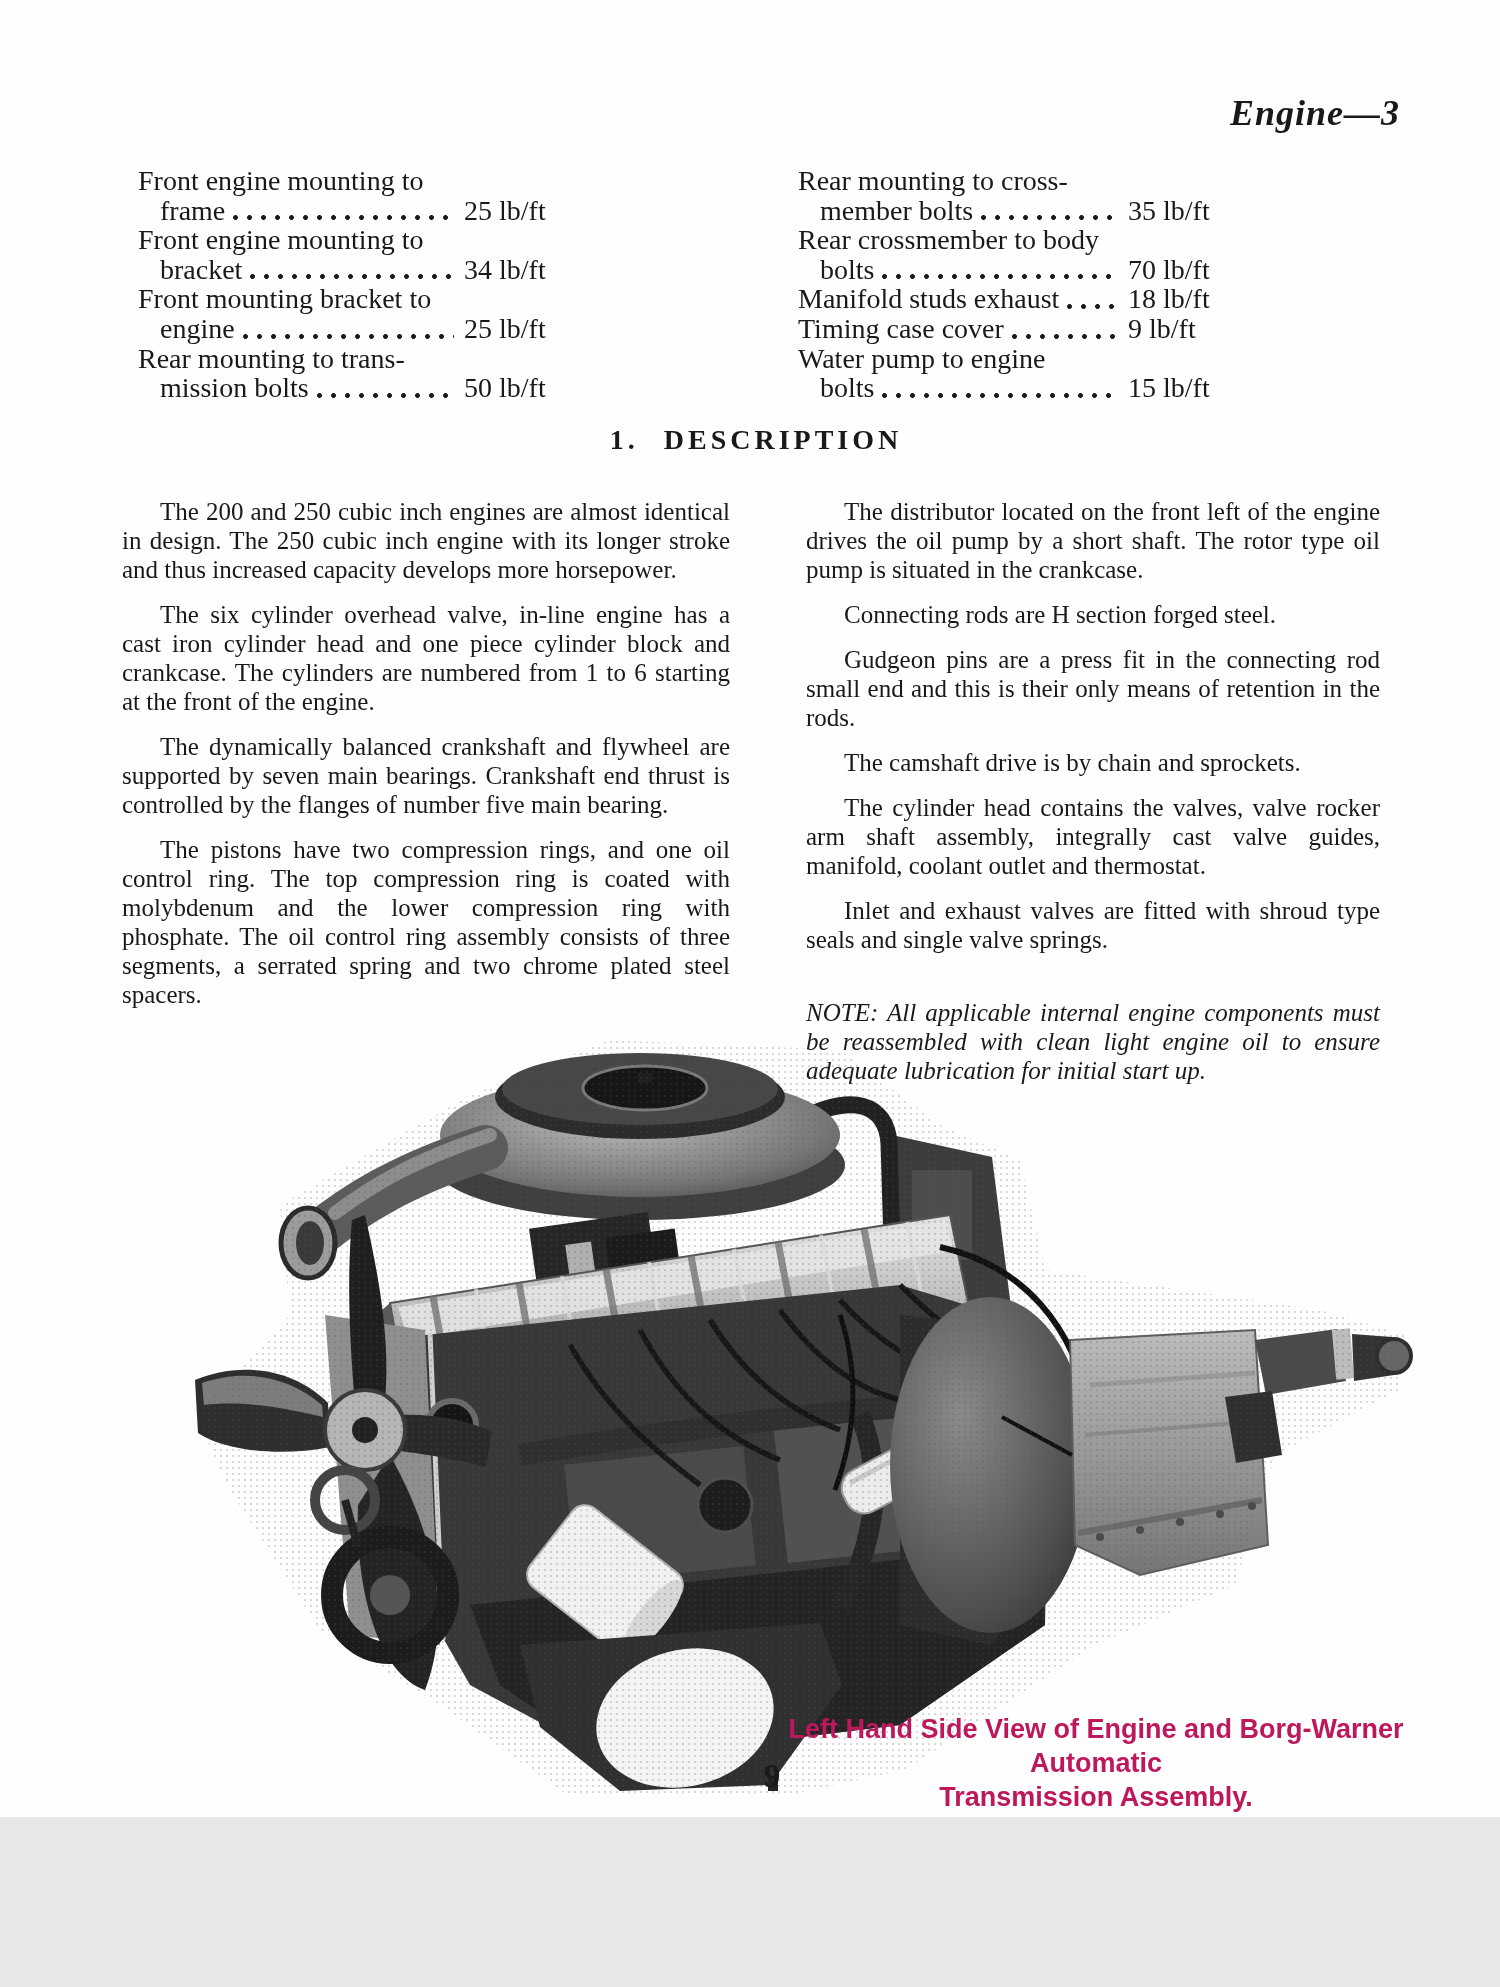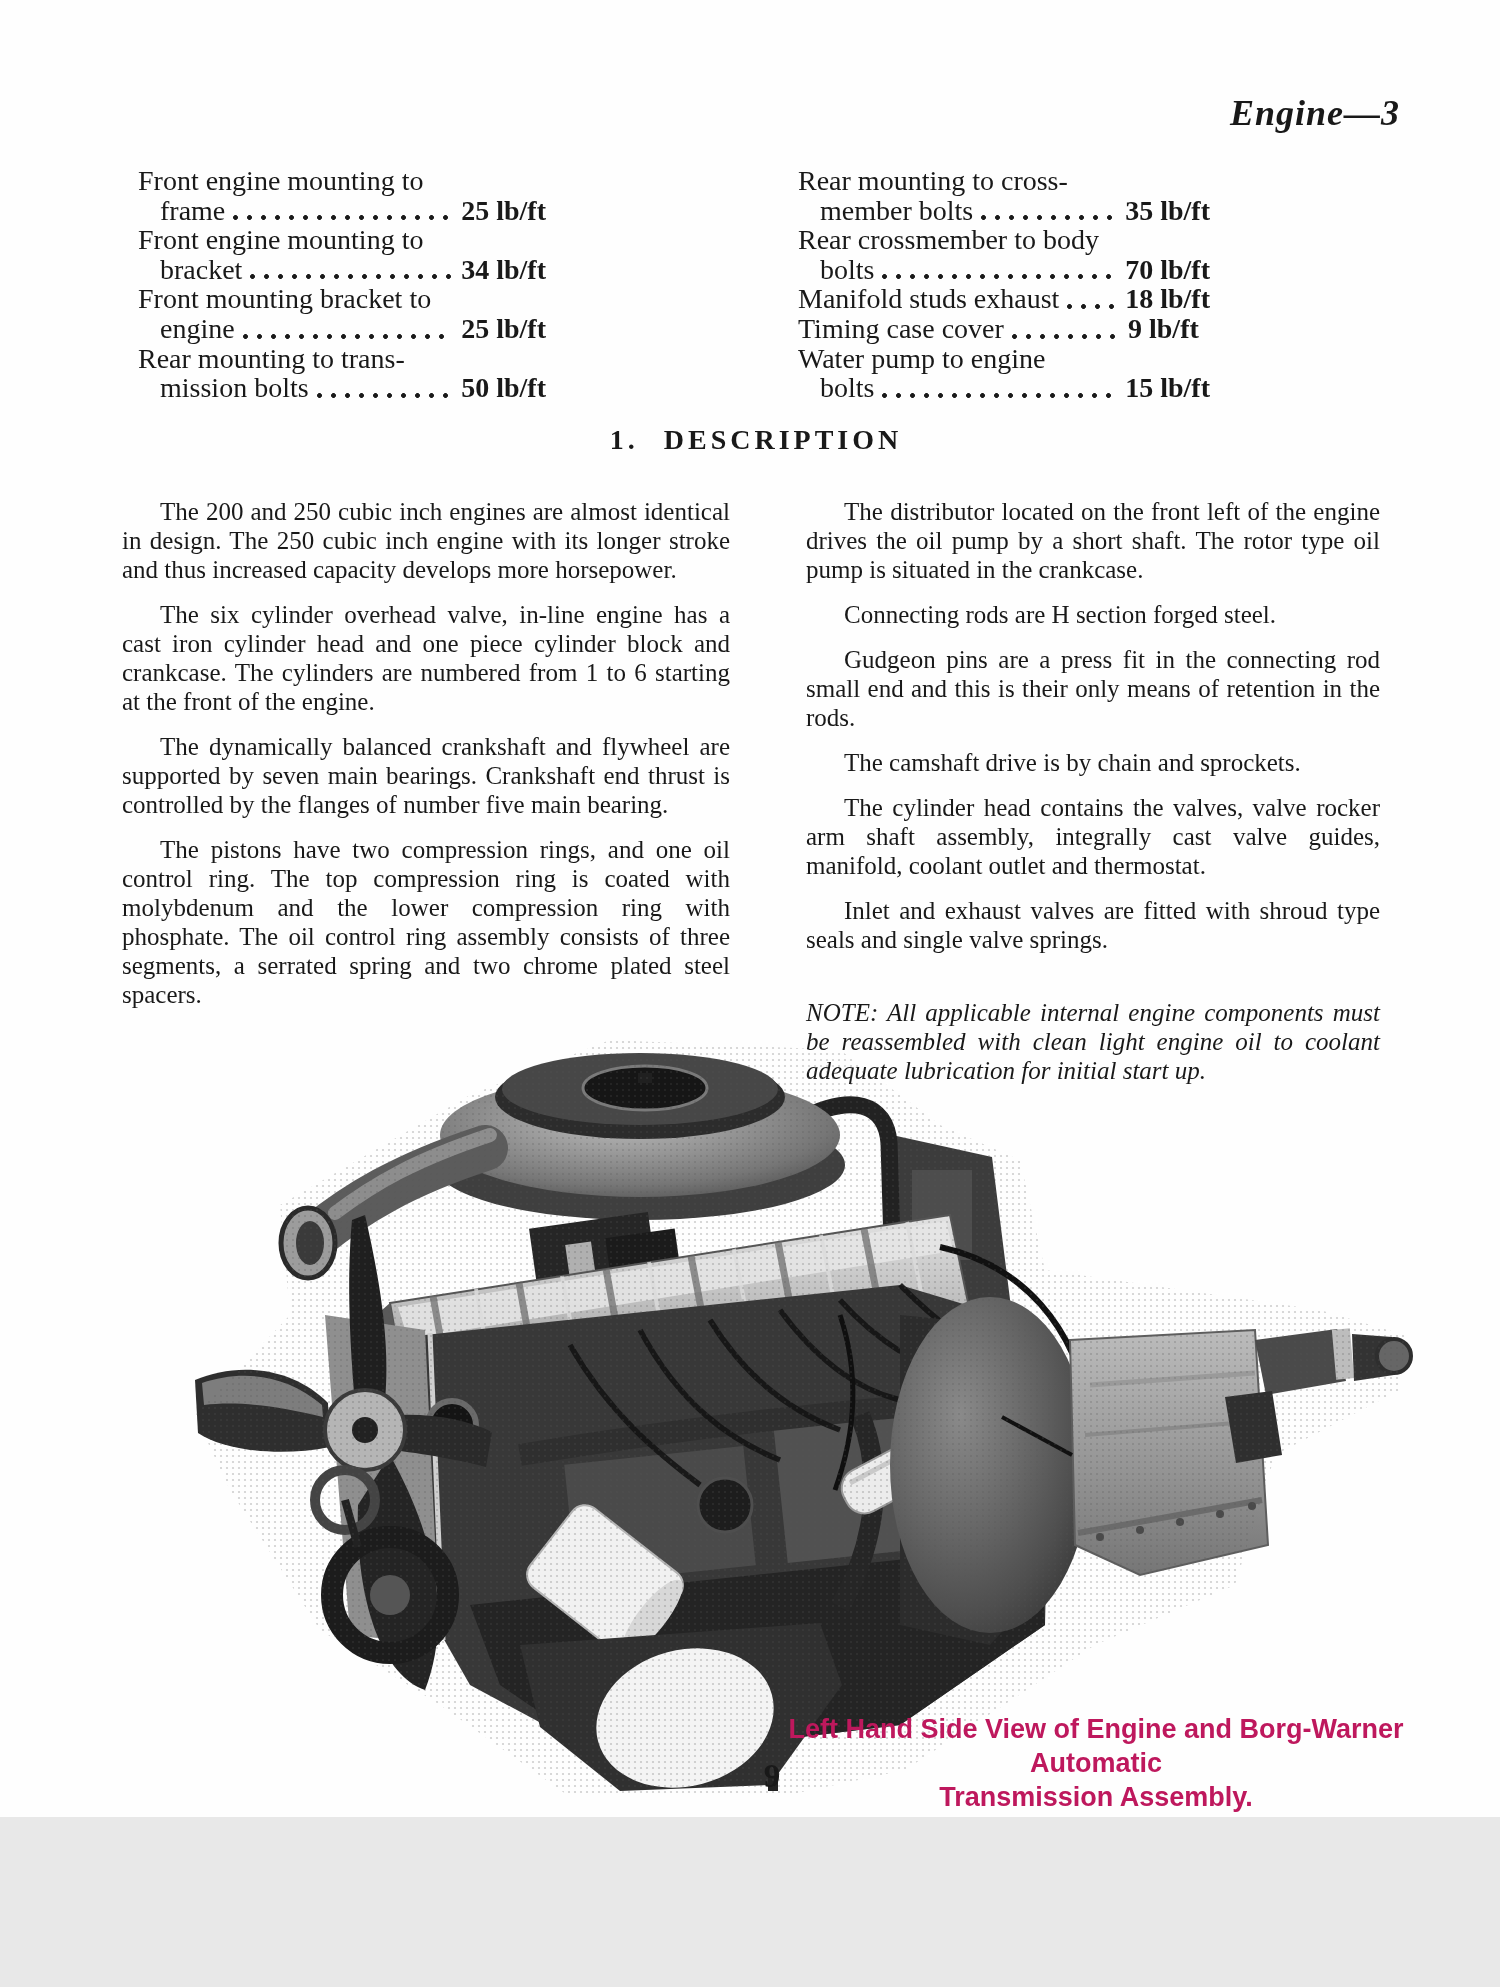--- a/index.html
+++ b/index.html
@@ -21,21 +21,21 @@
   .t-item { font-size:28px; line-height:29.6px; }
   .t-l1 { white-space:nowrap; }
   .t-row { display:flex; align-items:baseline; }
   .t-row .lbl { white-space:nowrap; flex:0 0 auto; }
   .t-row.ind .lbl { padding-left:22px; }
   .dots {
     flex:1 1 auto; height:5px; align-self:flex-end; margin:0 10px 5px 8px;
     background-image:radial-gradient(circle at 2.5px 2.5px,#1a1a1a 2.1px,rgba(0,0,0,0) 2.7px);
     background-size:14px 5px; background-repeat:repeat-x; background-position:left bottom;
   }
-  .val { flex:0 0 82px; white-space:nowrap;font-weight:bold; }
+  .val { flex:0 0 82px; white-space:nowrap; }
   
   .section-heading {
     position:absolute; top:424px; left:105px; width:1290px;
     text-align:center; text-indent:12px;
     font-size:28px; font-weight:bold; letter-spacing:4px; word-spacing:14px;
   }
   
   .body-col { position:absolute; top:481px; }
   .body-col.left  { left:106px; width:640px; }
   .body-col.right { left:790px; width:606px; }
@@ -154,21 +154,21 @@
 
   <div class="body-col right">
     <div>
         <p>The distributor located on the front left of the engine drives the oil pump by a short shaft. The rotor type oil pump is situated in the crankcase.</p>
         <p>Connecting rods are H section forged steel.</p>
         <p>Gudgeon pins are a press fit in the connecting rod small end and this is their only means of retention in the rods.</p>
         <p>The camshaft drive is by chain and sprockets.</p>
         <p>The cylinder head contains the valves, valve rocker arm shaft assembly, integrally cast valve guides, manifold, coolant outlet and thermostat.</p>
         <p>Inlet and exhaust valves are fitted with shroud type seals and single valve springs.</p>
       </div>
-    <p class="note-para">NOTE: All applicable internal engine components must be reassembled with clean light engine oil to coolant adequate lubrication for initial start up.</p>
+    <p class="note-para">NOTE: All applicable internal engine components must be reassembled with clean light engine oil to ensure adequate lubrication for initial start up.</p>
   </div>
 
   <div class="figure">
     <svg width="1280" height="810" viewBox="0 0 1280 810" xmlns="http://www.w3.org/2000/svg">
       <defs>
         <pattern id="ht" width="6" height="6" patternUnits="userSpaceOnUse">
           <circle cx="3" cy="3" r="1.1" fill="#555"></circle>
         </pattern>
         <radialGradient id="gDome" cx="45%" cy="38%" r="75%">
           <stop offset="0%" stop-color="#bdbdbd"></stop>

